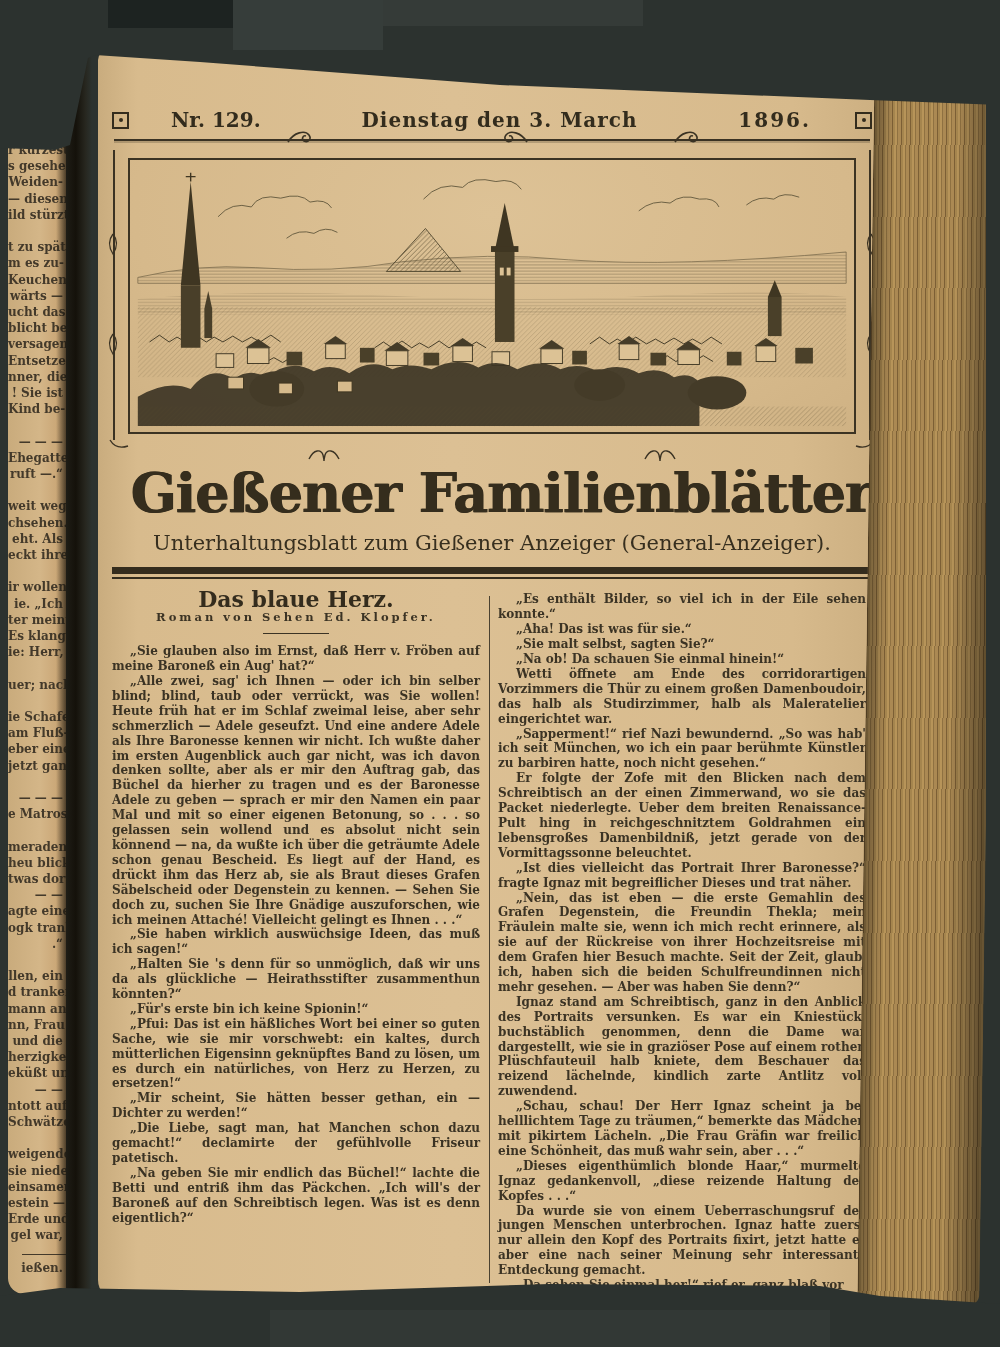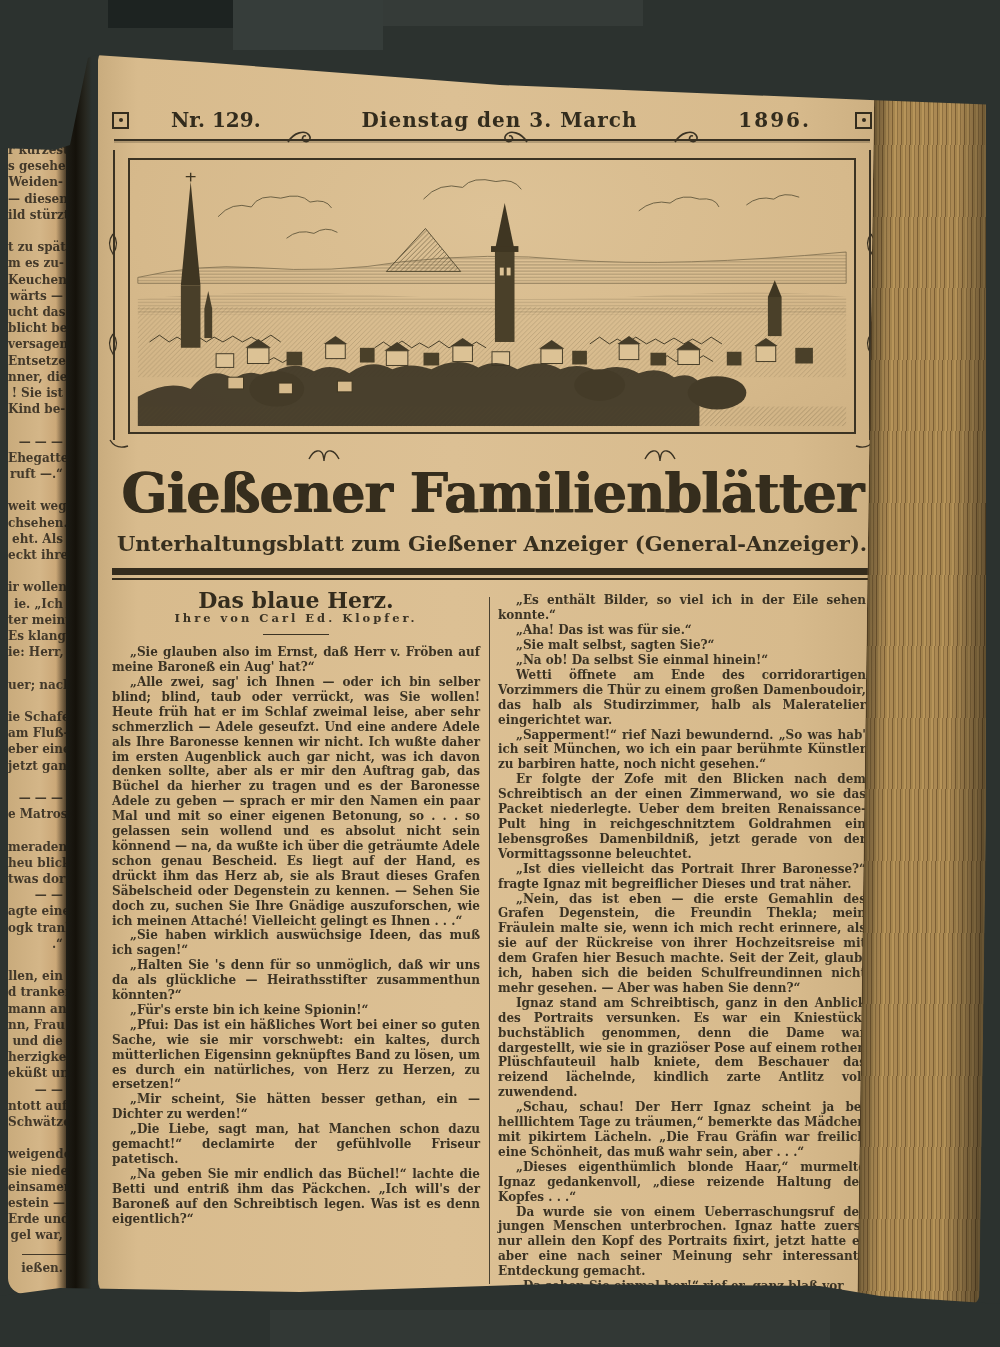--- a/index.html
+++ b/index.html
@@ -53,23 +53,23 @@
   .frame{position:relative;margin-top:4px;padding:8px 16px 10px;}
   .rail{position:absolute;top:0;bottom:4px;width:2px;background:#3a3223;}
   .rail.left{left:1px;} .rail.right{right:1px;}
   .rail-orn{position:absolute;}
   .engraving-box{border:2px solid #3b3323;background:
       radial-gradient(ellipse at 50% 20%,#ddc296 0%,#d6b98b 70%,#cfb284 100%);}
   .engraving-box svg{display:block;width:100%;height:auto;}
 
   .orn-row{display:flex;justify-content:center;gap:300px;margin-top:4px;height:16px;}
 
-  .masthead{margin:0;text-align:center;font-weight:bold;font-size:54px;line-height:1.1;
+  .masthead{margin:0;text-align:right;font-weight:bold;font-size:54px;line-height:1.1;
     color:#352d1d;letter-spacing:-1px;text-shadow:1px 0 0 #352d1d;}
-  .subtitle{margin-top:8px;text-align:center;font-weight:bold;font-size:21px;color:#372f1f;}
+  .subtitle{margin-top:8px;text-align:center;font-weight:normal;font-size:21px;color:#372f1f;}
   .thick-rule{margin-top:12px;border-top:7px solid #342c1d;border-bottom:2px solid #342c1d;height:3px;}
 
   
   .columns{display:flex;margin-top:13px;}
   .col{width:368px;font-weight:bold;font-size:12px;line-height:14.9px;text-align:justify;color:#3b3324;}
   .col p{margin:0;text-indent:18px;}
   .divider{width:1px;background:#4a4130;margin:4px 8px 10px 9px;}
   .art-title{font-size:22px;font-weight:bold;text-align:center;margin:0 0 3px;color:#342c1d;}
   .byline{text-align:center;font-size:11.5px;letter-spacing:3px;margin-bottom:8px;}
   .byline-rule{width:66px;height:1px;background:#3b3324;margin:0 auto 10px;}
@@ -307,21 +307,21 @@
         </svg>
     </div>
 
     <h1 class="masthead">Gießener Familienblätter</h1>
     <div class="subtitle">Unterhaltungsblatt zum Gießener Anzeiger (General-Anzeiger).</div>
     <div class="thick-rule"></div>
 
     <div class="columns">
       <div class="col left">
         <h2 class="art-title">Das blaue Herz.</h2>
-        <div class="byline">Ihre von Carl Ed. Klopfer.</div>
+        <div class="byline">Roman von Sehen Ed. Klopfer.</div>
         <div class="byline-rule"></div>
         <div>
 
         <p>„Sie glauben also im Ernst, daß Herr v. Fröben auf meine Baroneß ein Aug' hat?“</p>
             <p>„Alle zwei, sag' ich Ihnen — oder ich bin selber blind; blind, taub oder verrückt, was Sie wollen! Heute früh hat er im Schlaf zweimal leise, aber sehr schmerzlich — Adele geseufzt. Und eine andere Adele als Ihre Baronesse kennen wir nicht. Ich wußte daher im ersten Augenblick auch gar nicht, was ich davon denken sollte, aber als er mir den Auftrag gab, das Büchel da hierher zu tragen und es der Baronesse Adele zu geben — sprach er mir den Namen ein paar Mal und mit so einer eigenen Betonung, so . . . so gelassen sein wollend und es absolut nicht sein könnend — na, da wußte ich über die geträumte Adele schon genau Bescheid. Es liegt auf der Hand, es drückt ihm das Herz ab, sie als Braut dieses Grafen Säbelscheid oder Degenstein zu kennen. — Sehen Sie doch zu, suchen Sie Ihre Gnädige auszuforschen, wie ich meinen Attaché! Vielleicht gelingt es Ihnen . . .“</p>
             <p>„Sie haben wirklich auswüchsige Ideen, das muß ich sagen!“</p>
             <p>„Halten Sie 's denn für so unmöglich, daß wir uns da als glückliche — Heirathsstifter zusammenthun könnten?“</p>
             <p>„Für's erste bin ich keine Spionin!“</p>
             <p>„Pfui: Das ist ein häßliches Wort bei einer so guten Sache, wie sie mir vorschwebt: ein kaltes, durch mütterlichen Eigensinn geknüpftes Band zu lösen, um es durch ein natürliches, von Herz zu Herzen, zu ersetzen!“</p>
             <p>„Mir scheint, Sie hätten besser gethan, ein — Dichter zu werden!“</p>
@@ -329,21 +329,21 @@
             <p>„Na geben Sie mir endlich das Büchel!“ lachte die Betti und entriß ihm das Päckchen. „Ich will's der Baroneß auf den Schreibtisch legen. Was ist es denn eigentlich?“</p>
           </div>
       </div>
       <div class="divider"></div>
       <div class="col right">
         <div>
 
         <p>„Es enthält Bilder, so viel ich in der Eile sehen konnte.“</p>
             <p>„Aha! Das ist was für sie.“</p>
             <p>„Sie malt selbst, sagten Sie?“</p>
-            <p>„Na ob! Da selbst Sie einmal hinein!“</p>
+            <p>„Na ob! Da schauen Sie einmal hinein!“</p>
             <p>Wetti öffnete am Ende des corridorartigen Vorzimmers die Thür zu einem großen Damenboudoir, das halb als Studirzimmer, halb als Maleratelier eingerichtet war.</p>
             <p>„Sapperment!“ rief Nazi bewundernd. „So was hab' ich seit München, wo ich ein paar berühmte Künstler zu barbiren hatte, noch nicht gesehen.“</p>
             <p>Er folgte der Zofe mit den Blicken nach dem Schreibtisch an der einen Zimmerwand, wo sie das Packet niederlegte. Ueber dem breiten Renaissance-Pult hing in reichgeschnitztem Goldrahmen ein lebensgroßes Damenbildniß, jetzt gerade von der Vormittagssonne beleuchtet.</p>
             <p>„Ist dies vielleicht das Portrait Ihrer Baronesse?“ fragte Ignaz mit begreiflicher Dieses und trat näher.</p>
             <p>„Nein, das ist eben — die erste Gemahlin des Grafen Degenstein, die Freundin Thekla; mein Fräulein malte sie, wenn ich mich recht erinnere, als sie auf der Rückreise von ihrer Hochzeitsreise mit dem Grafen hier Besuch machte. Seit der Zeit, glaub' ich, haben sich die beiden Schulfreundinnen nicht mehr gesehen. — Aber was haben Sie denn?“</p>
             <p>Ignaz stand am Schreibtisch, ganz in den Anblick des Portraits versunken. Es war ein Kniestück, buchstäblich genommen, denn die Dame war dargestellt, wie sie in graziöser Pose auf einem rothen Plüschfauteuil halb kniete, dem Beschauer das reizend lächelnde, kindlich zarte Antlitz voll zuwendend.</p>
             <p>„Schau, schau! Der Herr Ignaz scheint ja bei helllichtem Tage zu träumen,“ bemerkte das Mädchen mit pikirtem Lächeln. „Die Frau Gräfin war freilich eine Schönheit, das muß wahr sein, aber . . .“</p>
             <p>„Dieses eigenthümlich blonde Haar,“ murmelte Ignaz gedankenvoll, „diese reizende Haltung des Kopfes . . .“</p>
             <p>Da wurde sie von einem Ueberraschungsruf des jungen Menschen unterbrochen. Ignaz hatte zuerst nur allein den Kopf des Portraits fixirt, jetzt hatte er aber eine nach seiner Meinung sehr interessante Entdeckung gemacht.</p>
             <p>„Da sehen Sie einmal her!“ rief er, ganz blaß vor</p>

